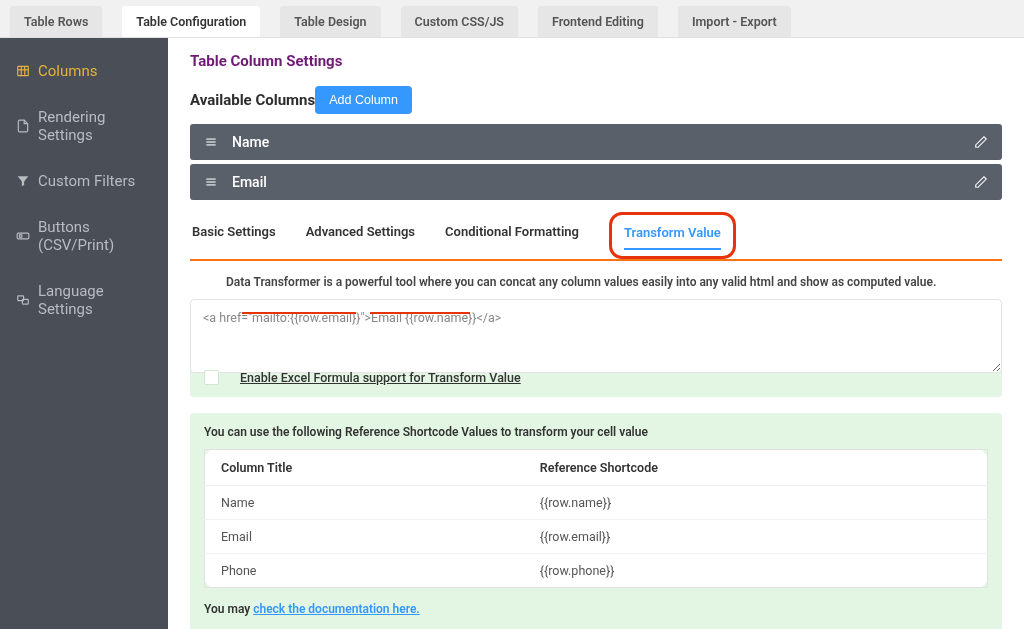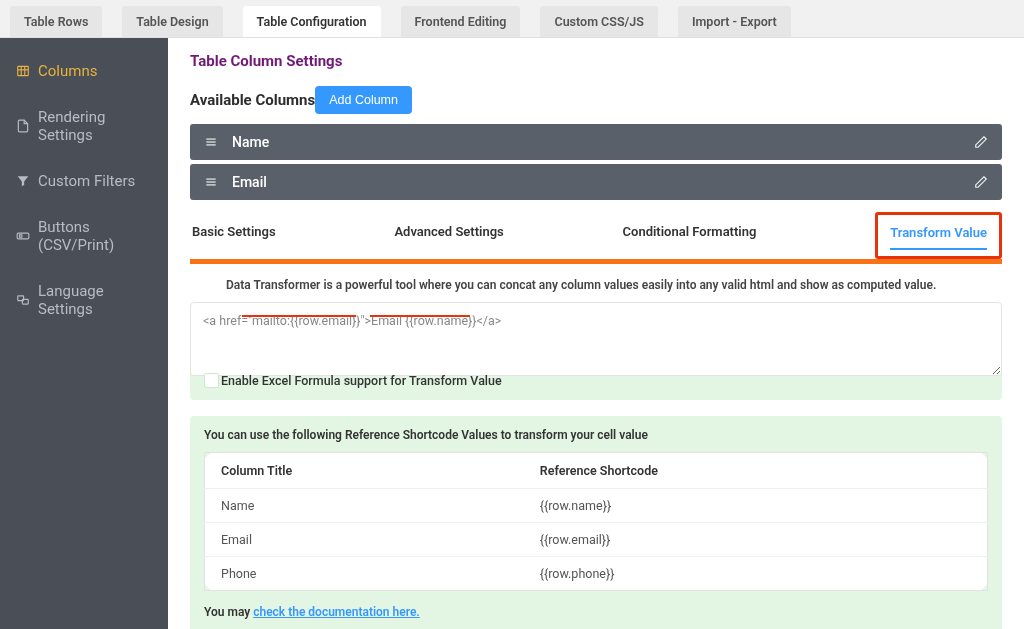--- a/index.html
+++ b/index.html
@@ -93,40 +93,39 @@
     font-size: 14px;
     font-weight: 500;
     justify-content: space-between;
   }
   .col-bar-left { display: flex; align-items: center; gap: 14px; }
   .drag-icon, .pencil-icon { opacity: 0.9; width:14px; height:14px; display:inline-flex; align-items:center; justify-content:center;}
   .drag-icon svg, .pencil-icon svg { width:14px; height:14px; }
   .inner-tabs {
     display: flex;
     gap: 30px;
-    border-bottom: 5px solid #f97316;
+    border-bottom: 2px solid #f97316;
     margin: 16px 0 14px 0;
     padding-left: 2px;
-    justify-content: space-between;
   }
   .inner-tab {
     font-size: 13px;
     font-weight: 600;
     color: #333;
     padding: 8px 0;
     cursor: pointer;
     border-bottom: 2px solid transparent;
   }
   .inner-tab.active {
     color: #3498ff;
     border-bottom-color: #3498ff;
   }
   .highlight-box {
     border: 3px solid #e6330a;
-    border-radius: 3px;
+    border-radius: 13px;
     padding: 2px 12px 6px 12px;
     margin-top: -4px;
   }
   .desc {
     font-size: 12px;
     color: #444;
     font-weight: 600;
     margin-bottom: 10px;
     padding-left: 36px;
   }
@@ -154,24 +153,25 @@
   .ul2 { width: 100px; height: 2px; background: #e6330a; margin-left: 4px;}
   .green-panel {
     background: #e3f6e3;
     border-radius: 4px;
     padding: 12px 14px;
     margin-top: 18px;
   }
   .green-panel label {
     display: flex;
     align-items: center;
-    gap: 2px;
+    gap: 21px;
     font-size: 12.5px;
     color: #333;
     font-weight: 500;
+    text-decoration: underline;
   }
   .chk-box {
     width: 15px; height: 15px;
     border: 1px solid #cfe8cf;
     background: #fff;
     border-radius: 2px;
     display: inline-block;
   }
   .ref-panel {
     background: #e3f6e3;
@@ -216,24 +216,24 @@
     color: #3498ff;
     text-decoration: underline;
     cursor: pointer;
   }
 </style>
 </head>
 <body>
 
 <div class="top-tabs">
   <div class="top-tab">Table Rows</div>
+  <div class="top-tab active">Table Configuration</div>
   <div class="top-tab">Table Design</div>
-  <div class="top-tab active">Table Configuration</div>
+  <div class="top-tab">Custom CSS/JS</div>
   <div class="top-tab">Frontend Editing</div>
-  <div class="top-tab">Custom CSS/JS</div>
   <div class="top-tab">Import - Export</div>
 </div>
 
 <div class="layout">
   <div class="sidebar">
     <div class="side-item active">
       <span class="side-icon">
         <svg viewBox="0 0 24 24" fill="none" stroke="currentColor" stroke-width="2">
             <rect x="3" y="4" width="18" height="16" rx="1"></rect>
             <line x1="3" y1="10" x2="21" y2="10"></line>

